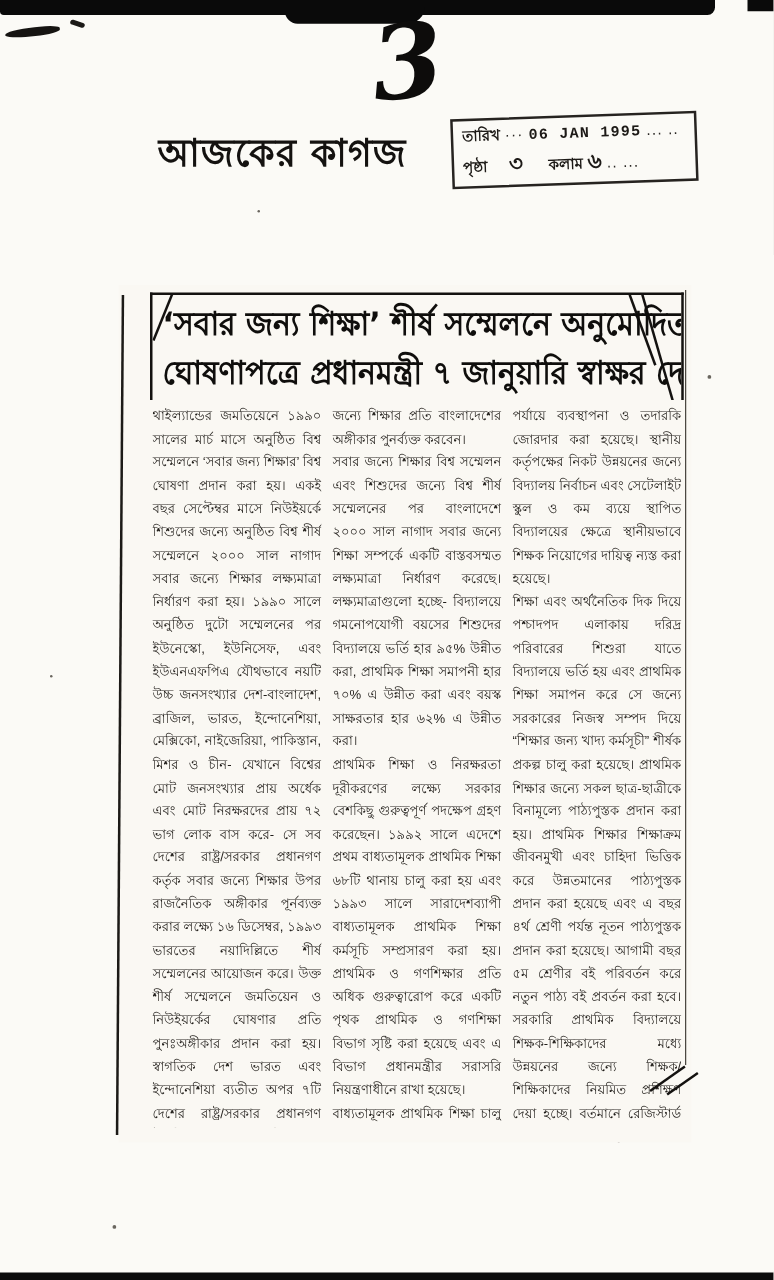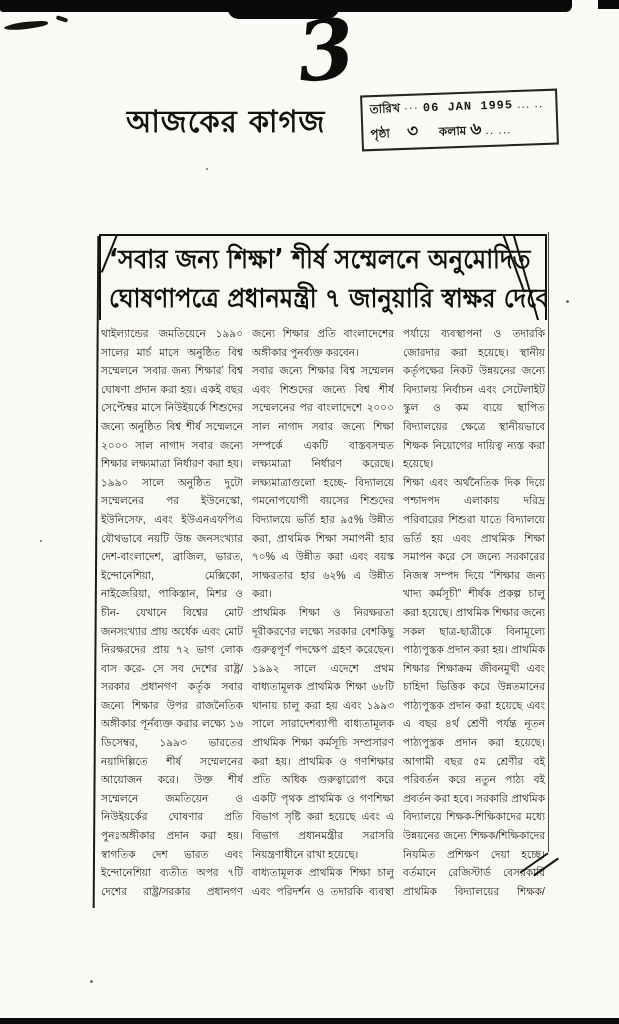--- a/index.html
+++ b/index.html
@@ -43,21 +43,21 @@
   }
   .stamp-row{display:flex;align-items:baseline;gap:4px;white-space:nowrap;overflow:hidden;}
   .stamp-label{font-weight:bold;}
   .stamp-date{font-weight:bold;letter-spacing:1px;font-family:"Liberation Mono",monospace;}
   .stamp-hand{font-family:"DejaVu Serif",serif;font-weight:bold;font-size:17px;transform:rotate(-8deg);display:inline-block;}
   .stamp-dots{letter-spacing:1px;color:#2a2724;}
 
   
   .clipping{
     position:absolute;left:95px;top:228px;width:458px;height:686px;
-    box-sizing:border-box;background:#faf8f3;
+    box-sizing:border-box;background:#faf8f3;padding-left:21px;
   }
   .clip-left-edge{position:absolute;left:0;top:8px;width:2px;height:672px;background:#1c1a17;transform:rotate(0.4deg);}
   .clip-right-edge{position:absolute;right:4px;top:4px;width:1px;height:620px;background:#4b4741;}
   .headline-box{
     position:relative;margin:6px 6px 0 4px;height:86px;
     border-top:2px solid #141210;border-left:2px solid #141210;border-right:2px solid #141210;
     box-sizing:border-box;padding:3px 10px 0 8px;overflow:hidden;
   }
   .headline-line{
     font-family:"DejaVu Sans",sans-serif;font-weight:bold;color:#0f0e0c;

